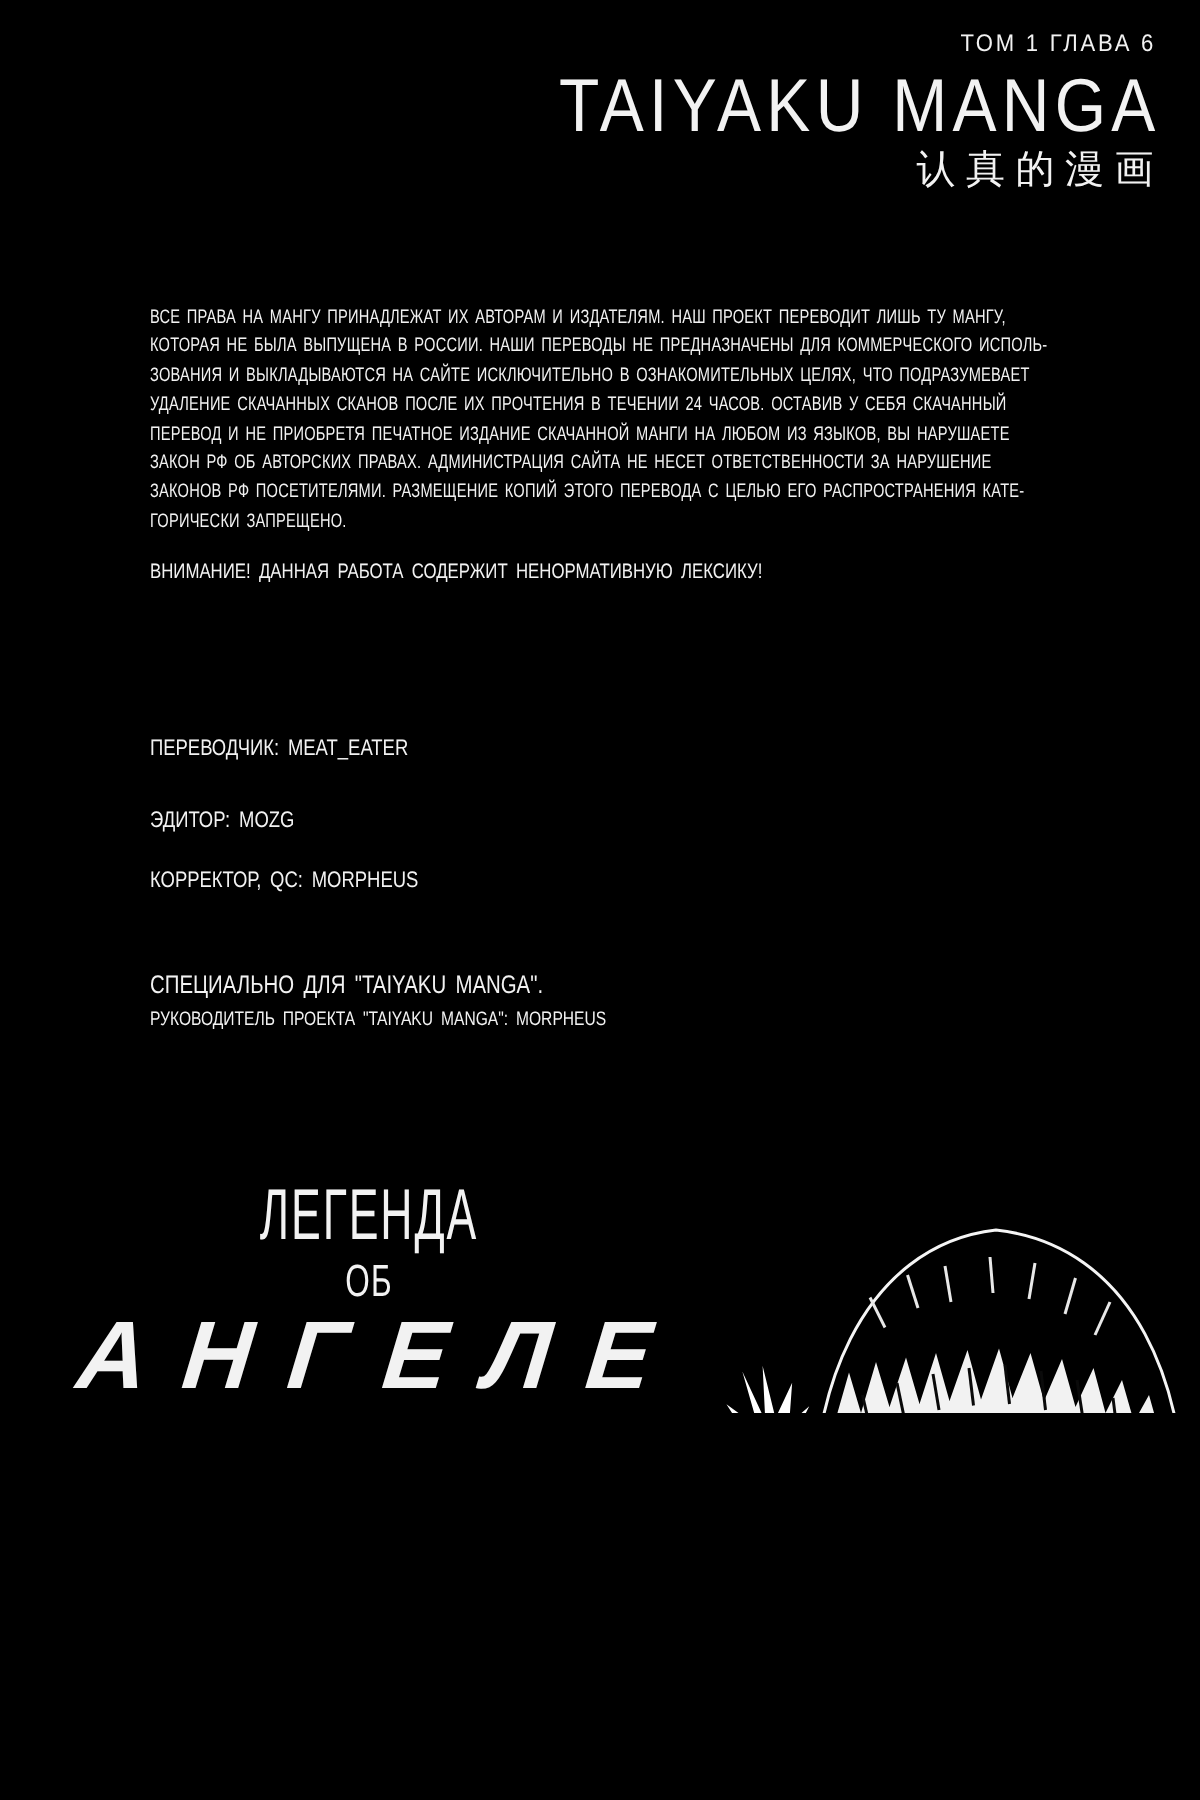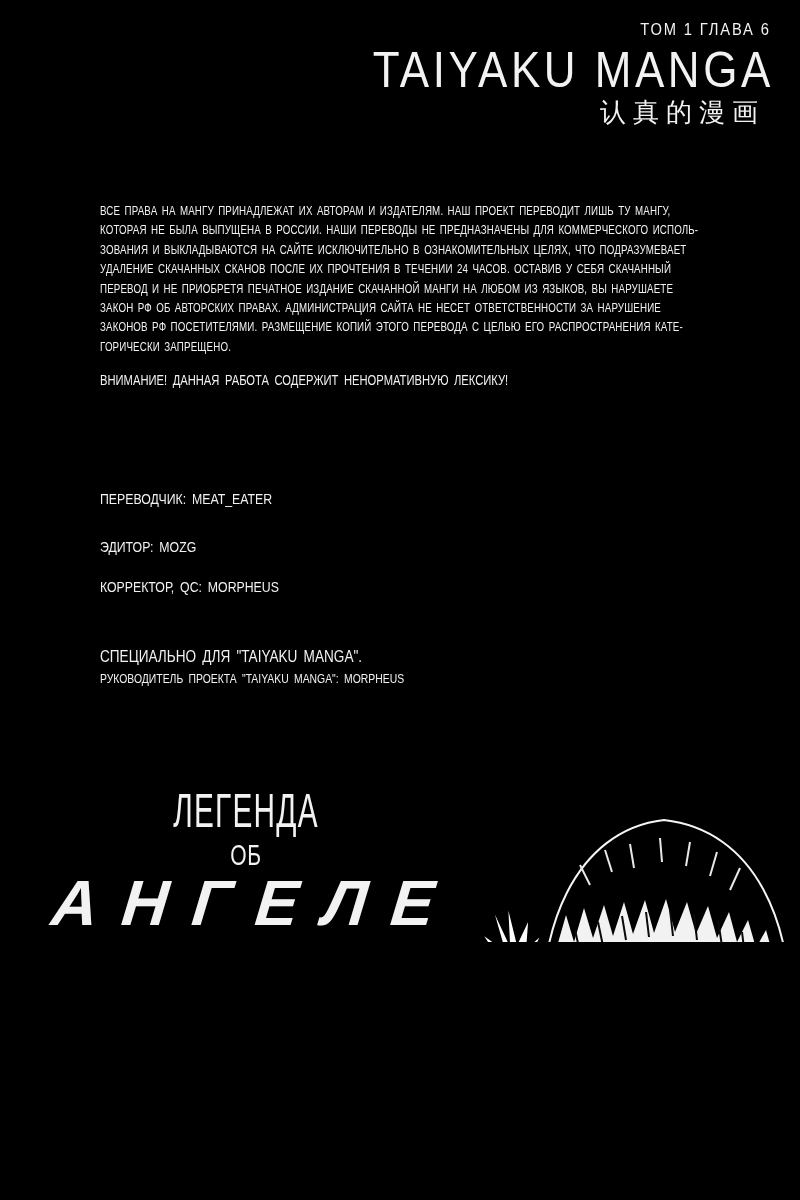--- a/index.html
+++ b/index.html
@@ -3,21 +3,21 @@
 <meta charset="utf-8">
 <style>
   html,body{margin:0;padding:0;background:#000;}
   #page{position:relative;width:800px;height:942px;background:#000;overflow:hidden;
         font-family:"Liberation Sans",sans-serif;color:#f2f2f2;padding-left:16px;}
   .t{position:absolute;white-space:nowrap;color:#f2f2f2;}
   .ra{text-align:right;transform-origin:100% 0;}
   .la{transform-origin:0 0;}
   .chapter{top:21px;right:45px;font-size:16px;letter-spacing:2px;transform:scaleX(.92);}
   .main-title{top:41px;right:42px;font-size:50px;letter-spacing:4px;transform:scaleX(.88);}
-  .cjk{top:95px;right:51px;font-size:26px;letter-spacing:7px;
+  .cjk{top:95px;right:40px;font-size:26px;letter-spacing:7px;
        font-family:"DejaVu Sans","Liberation Sans",sans-serif;}
   .disclaimer{top:201px;left:100px;font-size:13px;line-height:19.4px;}
   .disclaimer div{white-space:nowrap;transform:scaleX(.75);transform-origin:0 0;word-spacing:2px;letter-spacing:.2px;}
   .warning{top:372px;left:100px;font-size:14px;transform:scaleX(.8);word-spacing:3px;}
   .site{top:411px;left:100px;font-size:15px;letter-spacing:1px;word-spacing:3px;}
   .translator{top:490px;left:100px;font-size:15px;transform:scaleX(.82);word-spacing:3px;}
   .editor{top:538px;left:100px;font-size:15px;transform:scaleX(.82);word-spacing:3px;}
   .corrector{top:578px;left:100px;font-size:15px;transform:scaleX(.82);word-spacing:3px;}
   .dedication1{top:647px;left:100px;font-size:17px;transform:scaleX(.8);word-spacing:3px;}
   .dedication2{top:671px;left:100px;font-size:13px;transform:scaleX(.8);word-spacing:3px;}

